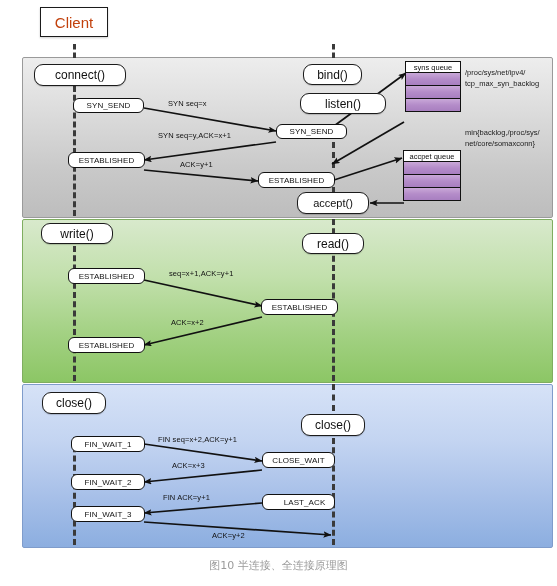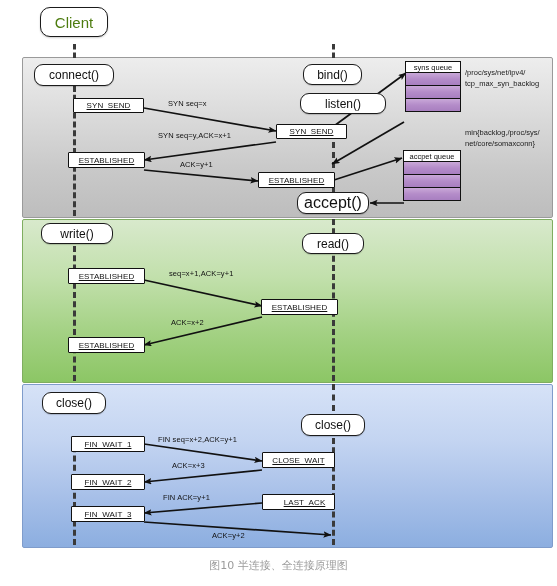--- a/index.html
+++ b/index.html
@@ -26,30 +26,30 @@
 
   
   .callbox{position:absolute;box-sizing:border-box;background:#ffffff;
            border:1.6px solid #1b1b1b;border-radius:9px;
            display:flex;align-items:center;justify-content:center;
            color:#111;white-space:nowrap;z-index:6;
            box-shadow:0 1px 1px rgba(0,0,0,.18);}
 
   
   .statebox{position:absolute;box-sizing:border-box;background:#ffffff;
-            border:1.4px solid #111;border-radius:1px;
+            border:1.4px solid #111;border-radius:6px;
             display:flex;align-items:center;justify-content:center;
             color:#111;white-space:nowrap;z-index:6;font-size:8px;
-            letter-spacing:.1px;text-decoration:underline;}
+            letter-spacing:.1px;}
 
   
   .actorbox{position:absolute;box-sizing:border-box;background:#ffffff;
-            border:1.8px solid #1b1b1b;border-radius:10px;
+            border:1.8px solid #1b1b1b;border-radius:0;
             display:flex;align-items:center;justify-content:center;
-            color:#4d7c0f;white-space:nowrap;z-index:7;
+            color:#c2410c;white-space:nowrap;z-index:7;
             box-shadow:0 1px 2px rgba(0,0,0,.2);}
 
   
   .queue{position:absolute;z-index:6;}
   .queue .qhead{box-sizing:border-box;background:#ffffff;border:1.3px solid #111;
                 font-size:7.5px;color:#111;text-align:center;line-height:11px;height:12px;
                 white-space:nowrap;}
   .queue .qcell{box-sizing:border-box;height:13px;border:1.3px solid #111;border-top:none;
                 background:linear-gradient(180deg,#c9a8d8 0%,#b48cc9 50%,#a87fc0 100%);}
 
@@ -115,30 +115,30 @@
       <line x1="262" y1="470" x2="144" y2="482"></line>
       <line x1="262" y1="503" x2="144" y2="513"></line>
       <line x1="144" y1="522" x2="331" y2="535"></line>
     </g>
   </svg>
 
   <div class="actorbox" style="left:40px;top:7px;width:68px;height:30px;font-size:15px;">
     <span>Client</span>
   </div>
 
-  <div class="callbox" style="left:34px;top:64px;width:80px;height:22px;font-size:12px;">
+  <div class="callbox" style="left:34px;top:64px;width:92px;height:22px;font-size:12px;">
     <span>connect()</span>
   </div>
   <div class="callbox" style="left:303px;top:64px;width:59px;height:21px;font-size:12px;">
     <span>bind()</span>
   </div>
   <div class="callbox" style="left:300px;top:93px;width:86px;height:21px;font-size:12px;">
     <span>listen()</span>
   </div>
-  <div class="callbox" style="left:297px;top:192px;width:72px;height:22px;font-size:16px;">
+  <div class="callbox" style="left:297px;top:192px;width:72px;height:22px;font-size:11px;">
     <span>accept()</span>
   </div>
 
   <div class="statebox" style="left:73px;top:98px;width:71px;height:15px;">
     <span>SYN_SEND</span>
   </div>
   <div class="statebox" style="left:276px;top:124px;width:71px;height:15px;">
     <span>SYN_SEND</span>
   </div>
   <div class="statebox" style="left:68px;top:152px;width:77px;height:16px;">

